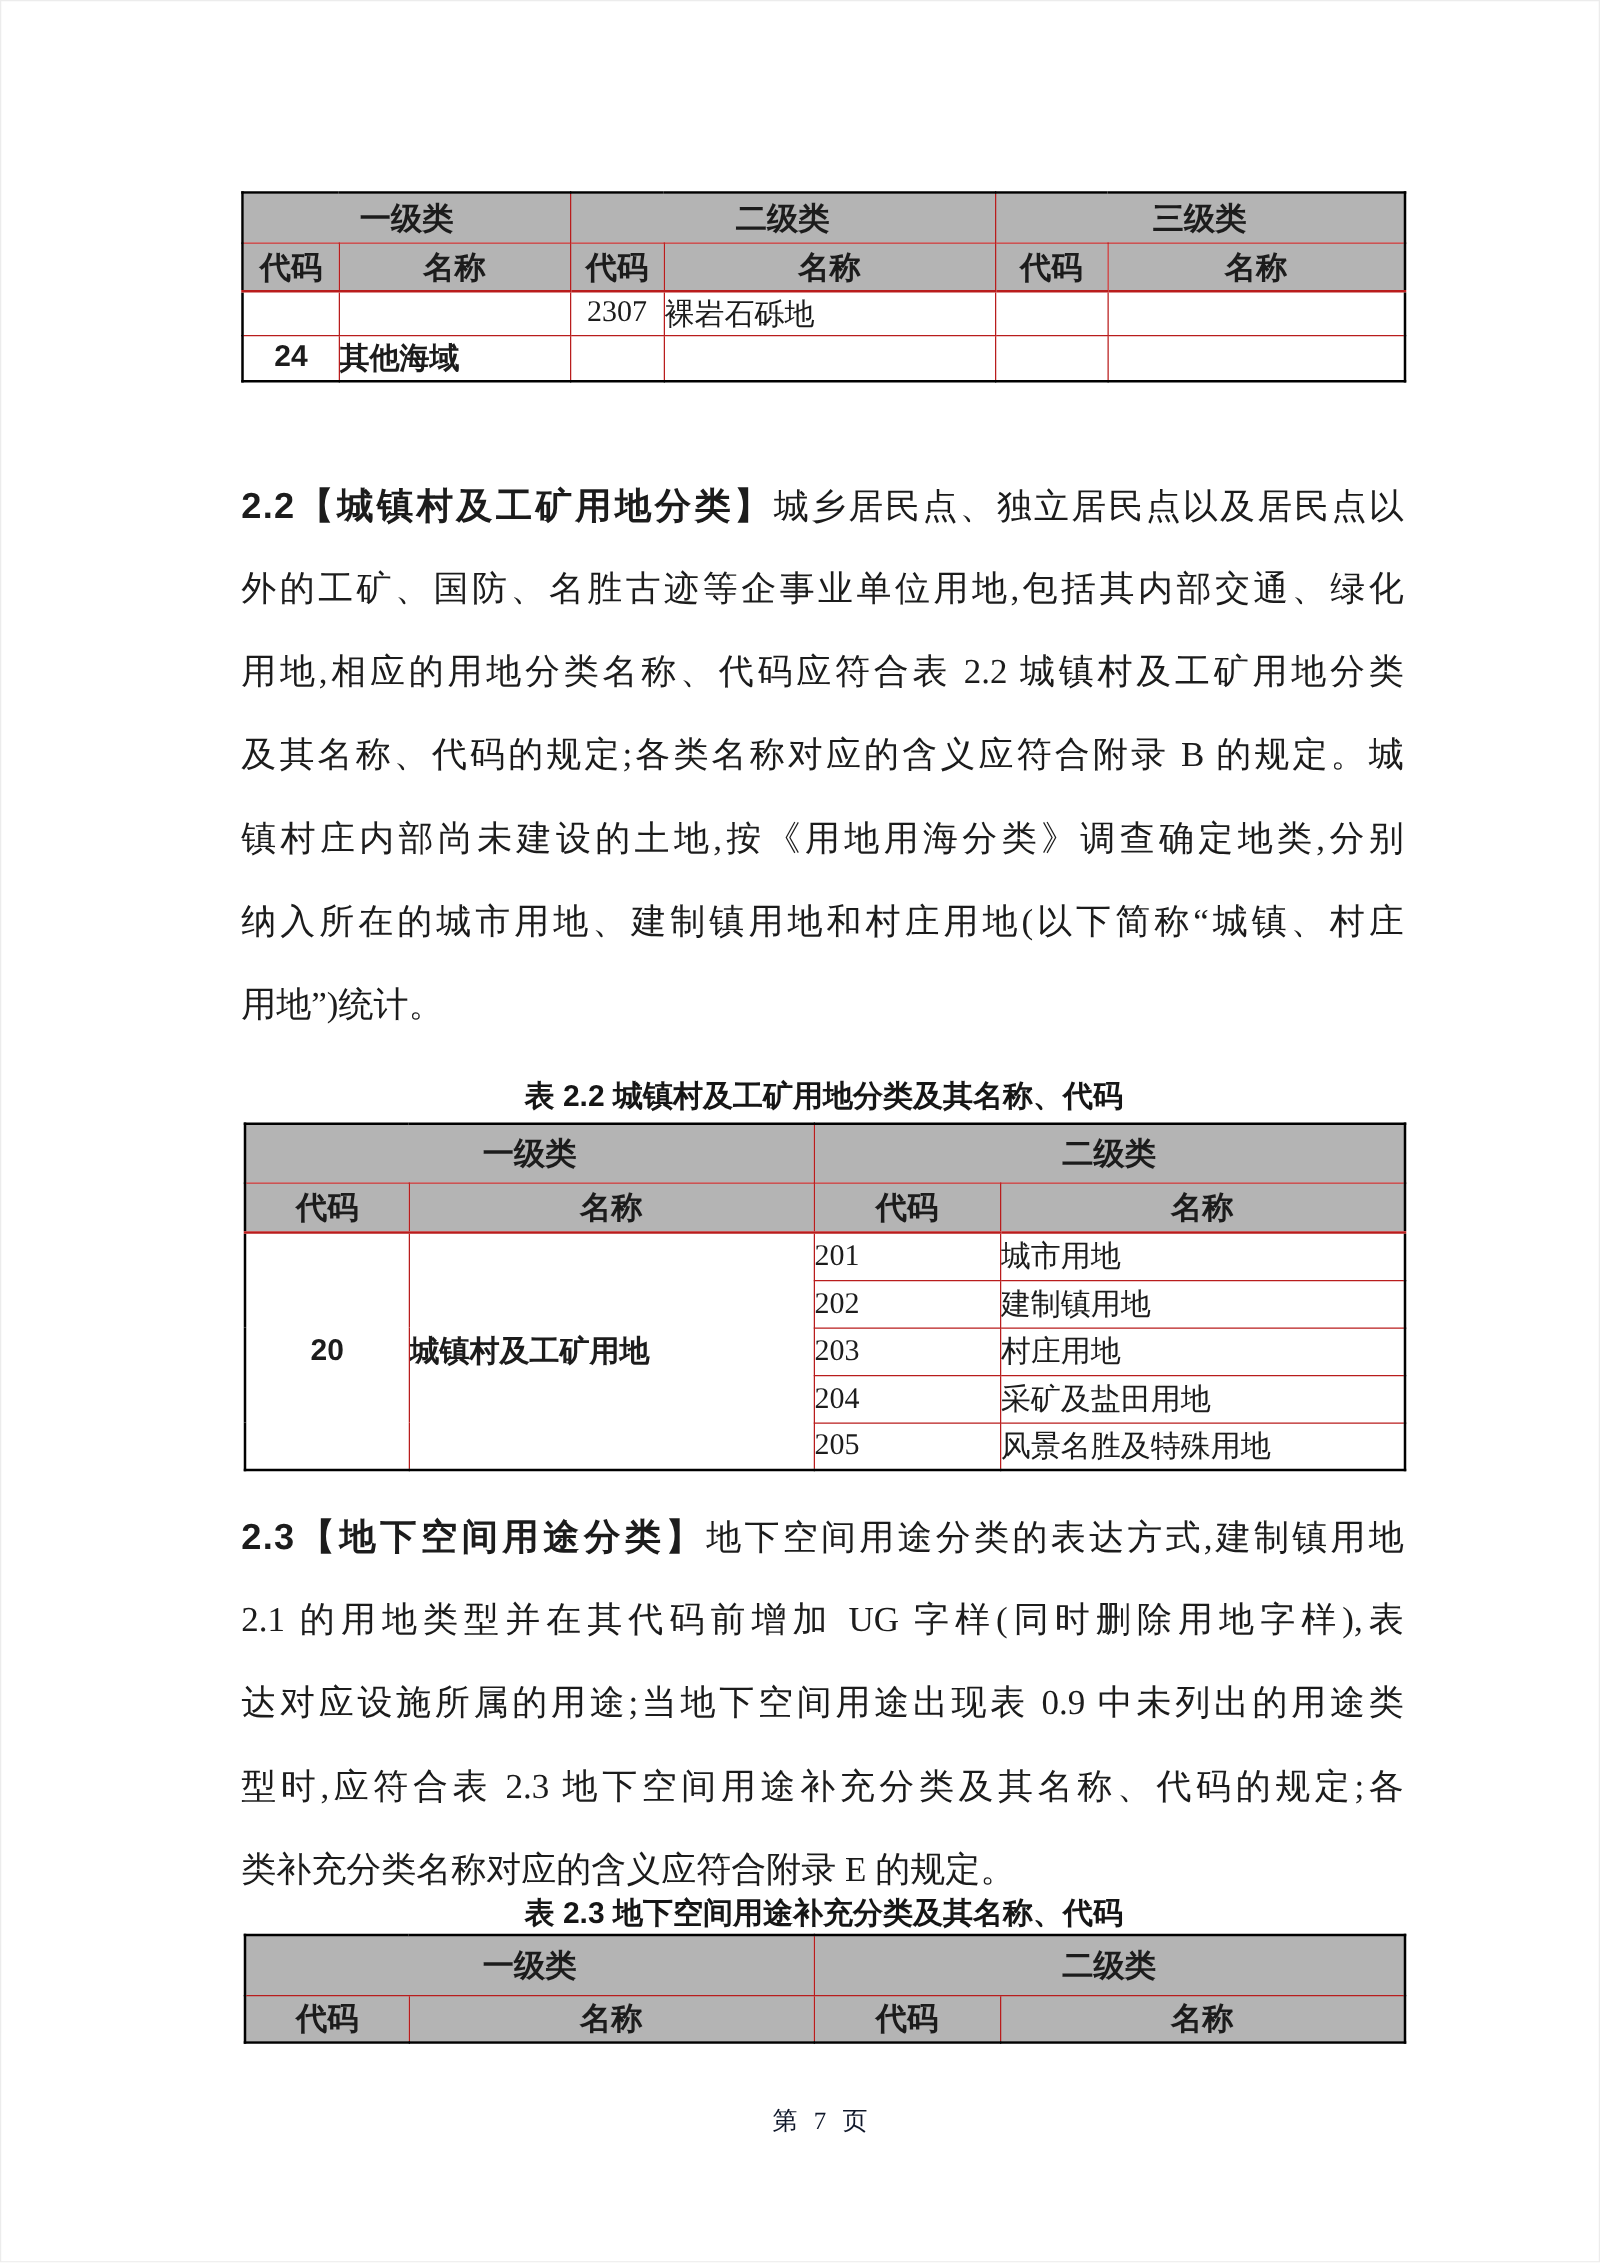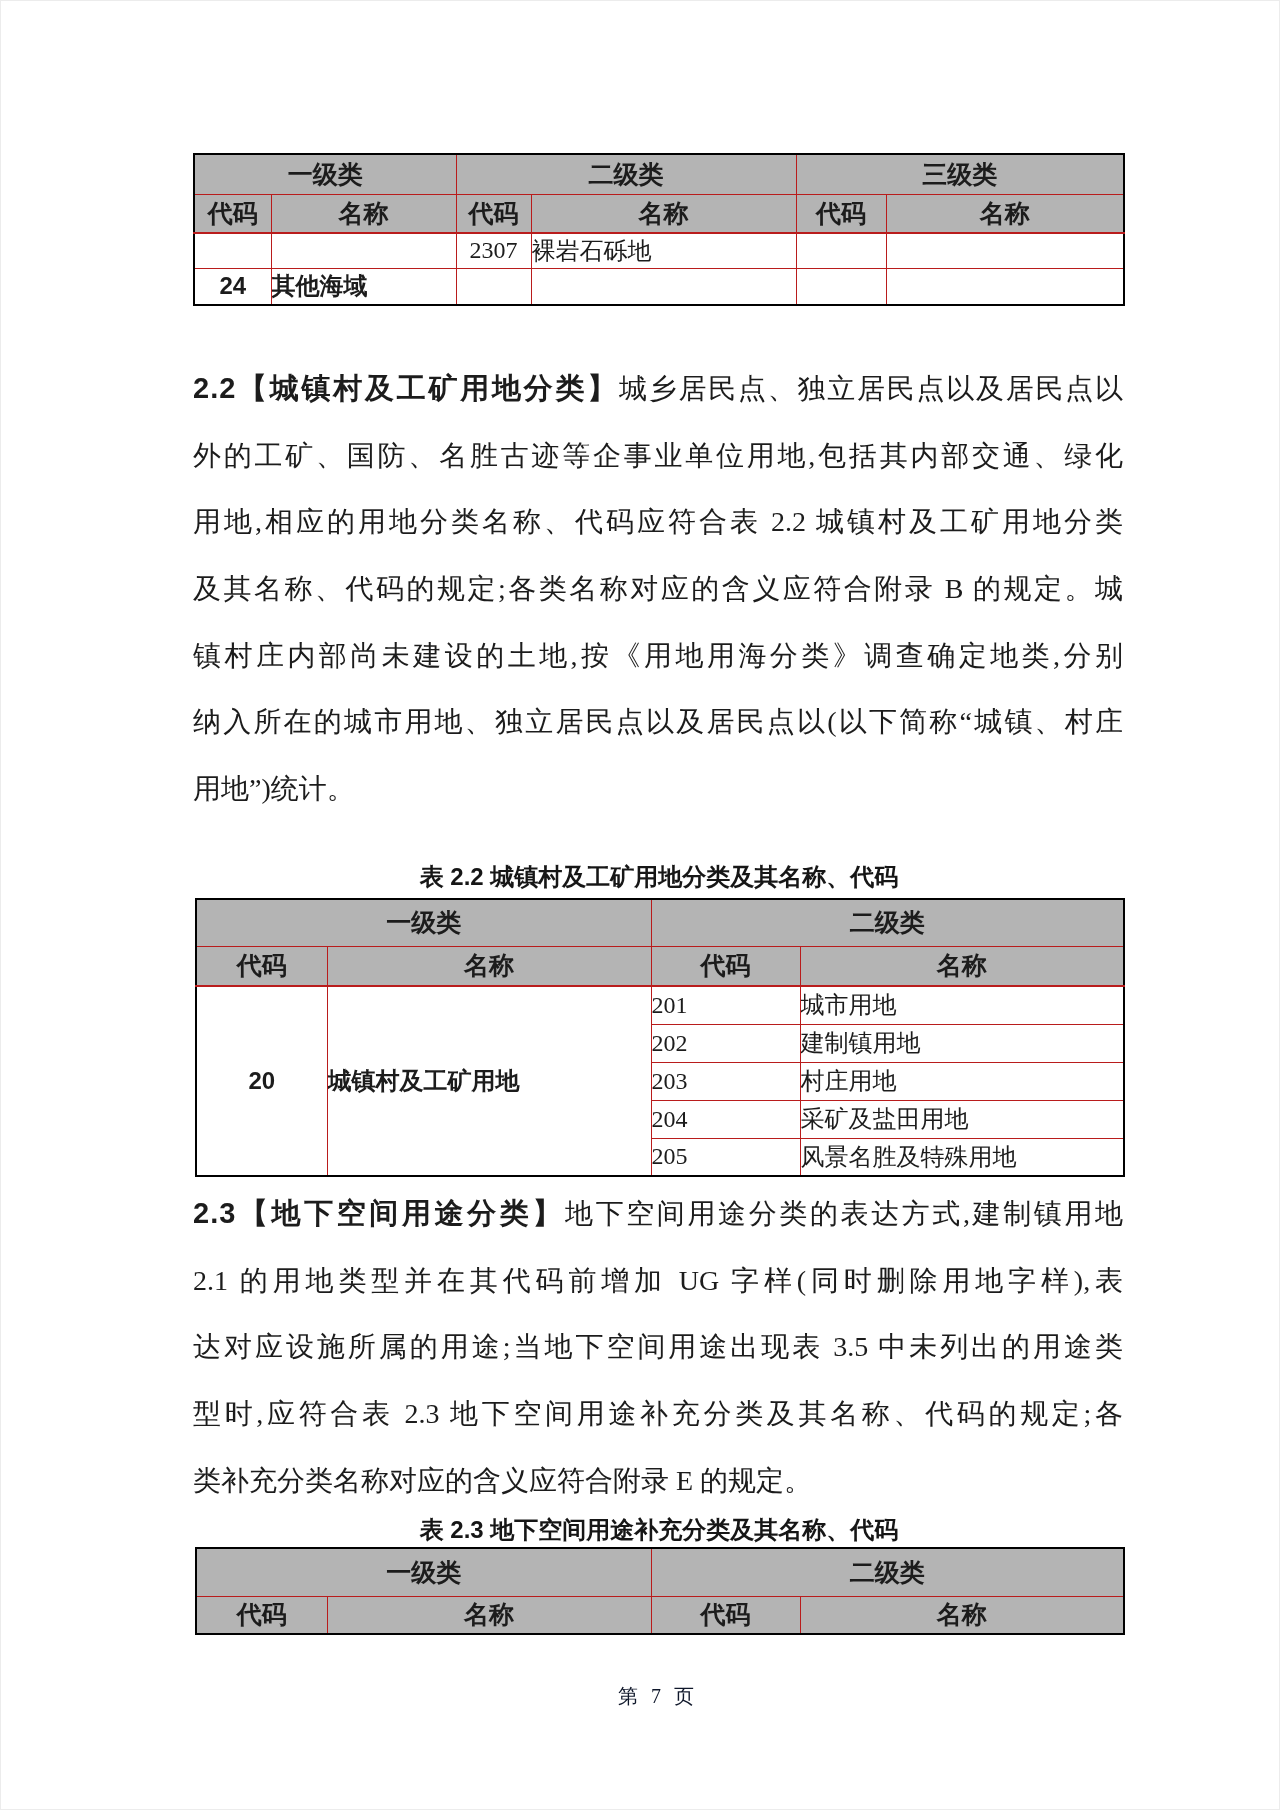--- a/index.html
+++ b/index.html
@@ -23,21 +23,21 @@
     font-weight:bold;font-size:25px;text-align:center;
   }
   table.t tr.hdr2 td{border-bottom-width:2px;}
   td.code{text-align:center;}
   td.code2{text-align:left;padding-left:12px;}
   td.name{text-align:left;padding-left:15px;}
   td.boldcell{font-family:"Liberation Sans","DejaVu Sans",sans-serif;font-weight:bold;}
   
   .para{position:absolute;}
   .pline{
-    font-size:28px;line-height:43px;height:66.7px;
+    font-size:28px;line-height:76px;height:66.7px;
     text-align:justify;text-align-last:justify;text-justify:inter-character;
     white-space:nowrap;
   }
   .pline.lastline{text-align:left;text-align-last:left;}
   .sec-head{
     font-family:"Liberation Sans","DejaVu Sans",sans-serif;
     font-weight:bold;font-size:29px;letter-spacing:1px;
   }
   
   .caption{
@@ -98,21 +98,21 @@
     </table>
 
   <div class="para" style="left:193px;top:367px;width:930px;">
     <div class="pline">
       <span class="sec-head">2.2【城镇村及工矿用地分类】</span><span>城乡居民点、独立居民点以及居民点以</span>
     </div>
     <div class="pline">外的工矿、国防、名胜古迹等企事业单位用地,包括其内部交通、绿化</div>
     <div class="pline">用地,相应的用地分类名称、代码应符合表 2.2 城镇村及工矿用地分类</div>
     <div class="pline">及其名称、代码的规定;各类名称对应的含义应符合附录 B 的规定。城</div>
     <div class="pline">镇村庄内部尚未建设的土地,按《用地用海分类》调查确定地类,分别</div>
-    <div class="pline">纳入所在的城市用地、独立居民点以及居民点以(以下简称“城镇、村庄</div>
+    <div class="pline">纳入所在的城市用地、建制镇用地和村庄用地(以下简称“城镇、村庄</div>
     <div class="pline lastline">用地”)统计。</div>
   </div>
 
   <div class="caption" style="left:195px;top:861px;width:928px;">表 2.2 城镇村及工矿用地分类及其名称、代码</div>
 
   <table class="t" style="left:195px;top:898px;width:928px;">
     <colgroup>
       <col style="width:131px">
         <col style="width:324px">
       <col style="width:149px">
@@ -152,21 +152,21 @@
       <td class="name">风景名胜及特殊用地</td>
     </tr>
   </tbody>
     </table>
 
   <div class="para" style="left:193px;top:1192px;width:930px;">
     <div class="pline">
       <span class="sec-head">2.3【地下空间用途分类】</span><span>地下空间用途分类的表达方式,建制镇用地</span>
     </div>
     <div class="pline">2.1 的用地类型并在其代码前增加 UG 字样(同时删除用地字样),表</div>
-    <div class="pline">达对应设施所属的用途;当地下空间用途出现表 3.5 中未列出的用途类</div>
+    <div class="pline">达对应设施所属的用途;当地下空间用途出现表 0.9 中未列出的用途类</div>
     <div class="pline">型时,应符合表 2.3 地下空间用途补充分类及其名称、代码的规定;各</div>
     <div class="pline lastline">类补充分类名称对应的含义应符合附录 E 的规定。</div>
   </div>
 
   <div class="caption" style="left:195px;top:1514px;width:928px;">表 2.3 地下空间用途补充分类及其名称、代码</div>
 
   <table class="t" style="left:195px;top:1547px;width:928px;">
     <colgroup>
       <col style="width:131px">
         <col style="width:324px">

